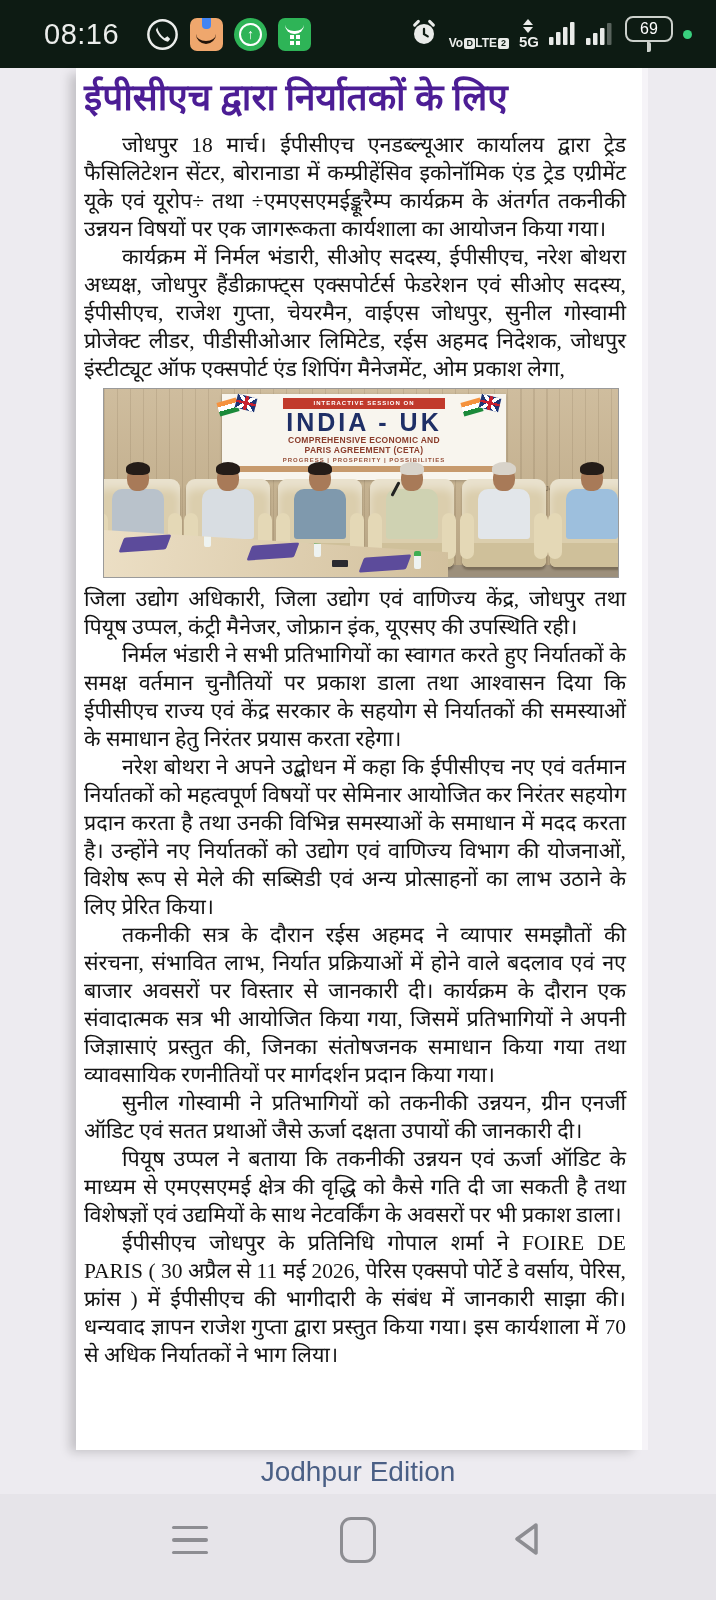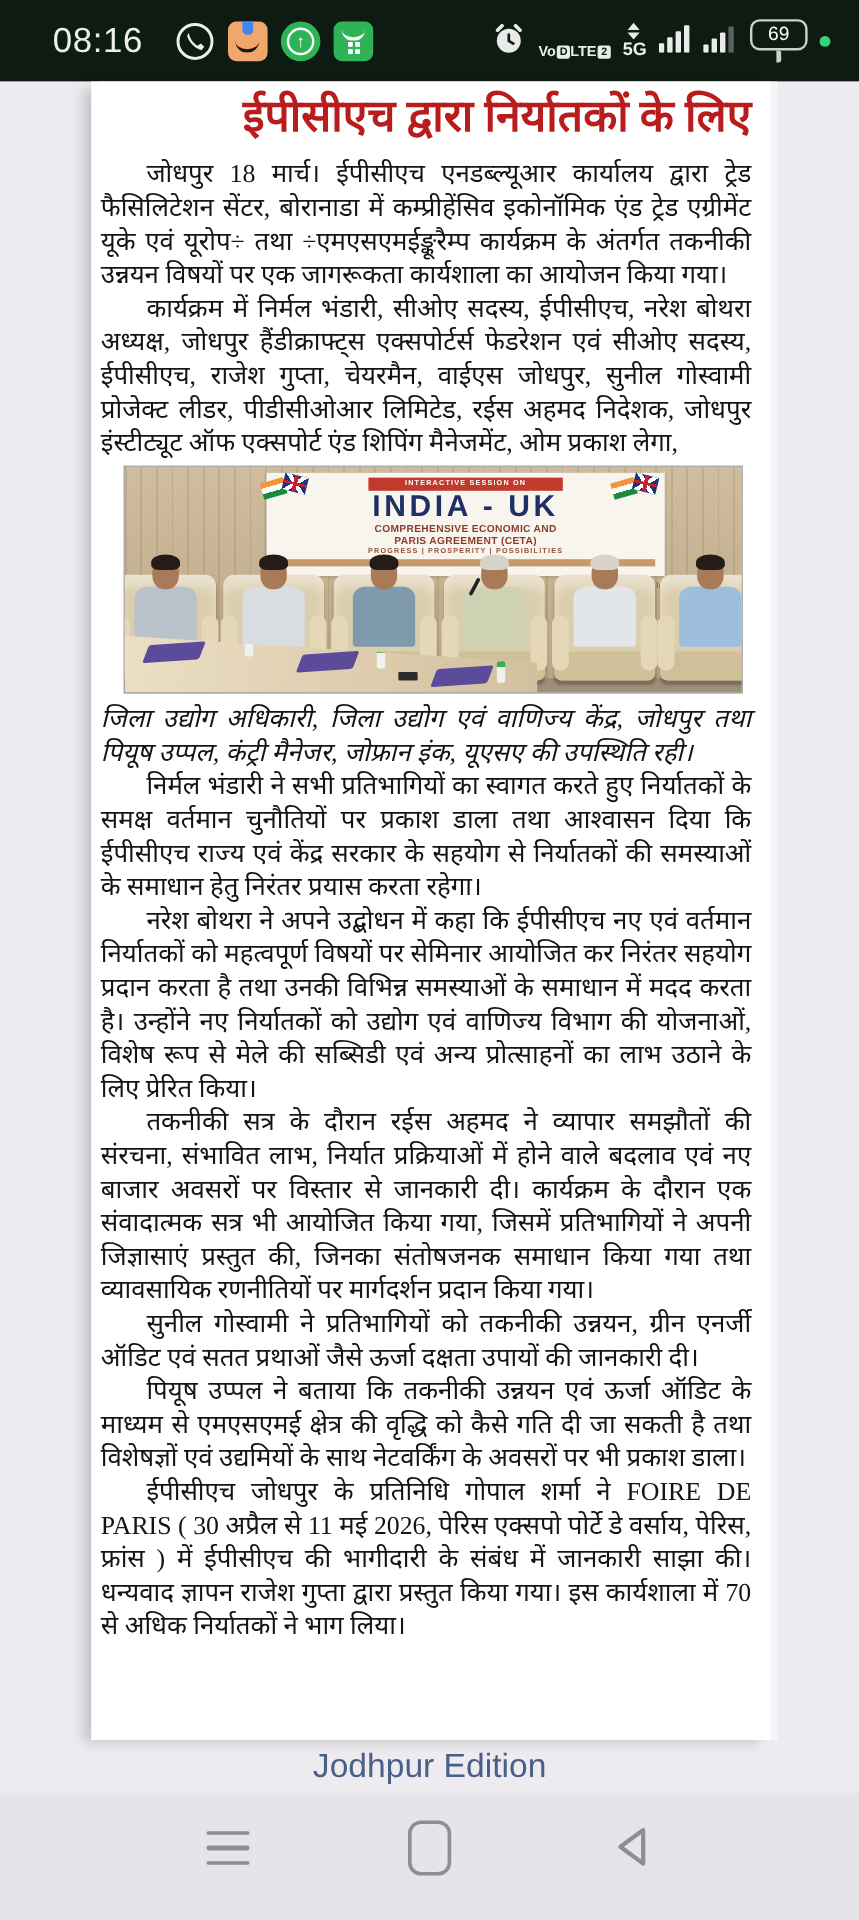--- a/index.html
+++ b/index.html
@@ -41,32 +41,32 @@
   .battery .shell { width:48px; height:26px; border:2px solid #ccd1cc; border-radius:8px;
     display:flex; align-items:center; justify-content:center; font-size:16px; color:#fff; }
   .battery .nub { width:4px; height:10px; background:#ccd1cc; border-radius:0 2px 2px 0; }
   .cam-dot { width:9px; height:9px; border-radius:50%; background:#39d07e; }
 
   
   .viewer { position:absolute; top:68px; left:0; width:716px; height:1532px; background:#edebf0; }
   .page { position:absolute; top:0; left:76px; width:566px; height:1382px; background:#ffffff;
     box-shadow:-8px 4px 10px -2px rgba(0,0,0,.18), 6px 0 0 0 #f6f4f8;
     padding:4px 16px 0 8px; font-family:"Liberation Serif", serif; color:#141414; }
-  .headline { text-align:right; font-size:37px; line-height:47px; font-weight:bold; color:#b91c1c;
+  .headline { text-align:left; font-size:37px; line-height:47px; font-weight:bold; color:#4c1d95;
     margin:2px 0 10px; }
   .page p { font-size:21.5px; line-height:28px; text-align:justify; text-indent:38px; }
-  .page p.no-indent { text-indent:0;font-style:italic; }
+  .page p.no-indent { text-indent:0; }
 
   
   .photo { position:relative; width:516px; height:190px; margin:5px 0 7px 19px; overflow:hidden;
     border:1px solid #9a9a9a; background:linear-gradient(180deg,#cfbd9e 0%,#c4b190 55%,#b5a382 100%);
     font-family:"Liberation Sans", sans-serif; }
   .photo .panels { position:absolute; inset:0;
     background:repeating-linear-gradient(90deg, rgba(90,70,45,.13) 0 1.5px, transparent 1.5px 13px); }
-  .banner { position:absolute; left:118px; top:5px; width:332px; height:86px; background:#f8f5ee;
+  .banner { position:absolute; left:118px; top:5px; width:284px; height:86px; background:#f8f5ee;
     box-shadow:0 1px 3px rgba(0,0,0,.2); text-align:center; }
   .banner-strip { width:162px; height:11px; margin:4px auto 0; background:#c13a2c; color:#fff;
     font-size:6px; line-height:11px; letter-spacing:1px; font-weight:bold; }
   .banner-title { color:#1f2f66; font-size:25px; font-weight:bold; letter-spacing:3px; line-height:27px; }
   .banner-sub { color:#8a3c2b; font-size:8.5px; font-weight:bold; line-height:9.5px; letter-spacing:.3px; }
   .banner-sub3 { color:#96503a; font-size:6px; letter-spacing:1px; margin-top:2px; font-weight:bold; }
   .banner-bar { height:6px; background:#c79a6d; margin:3px 8px 0; }
   .flags { position:absolute; top:2px; width:50px; height:34px; }
   .flags-inleft { left:-4px; } .flags-inright { right:-6px; }
   .flag { position:absolute; width:20px; height:14px; }

